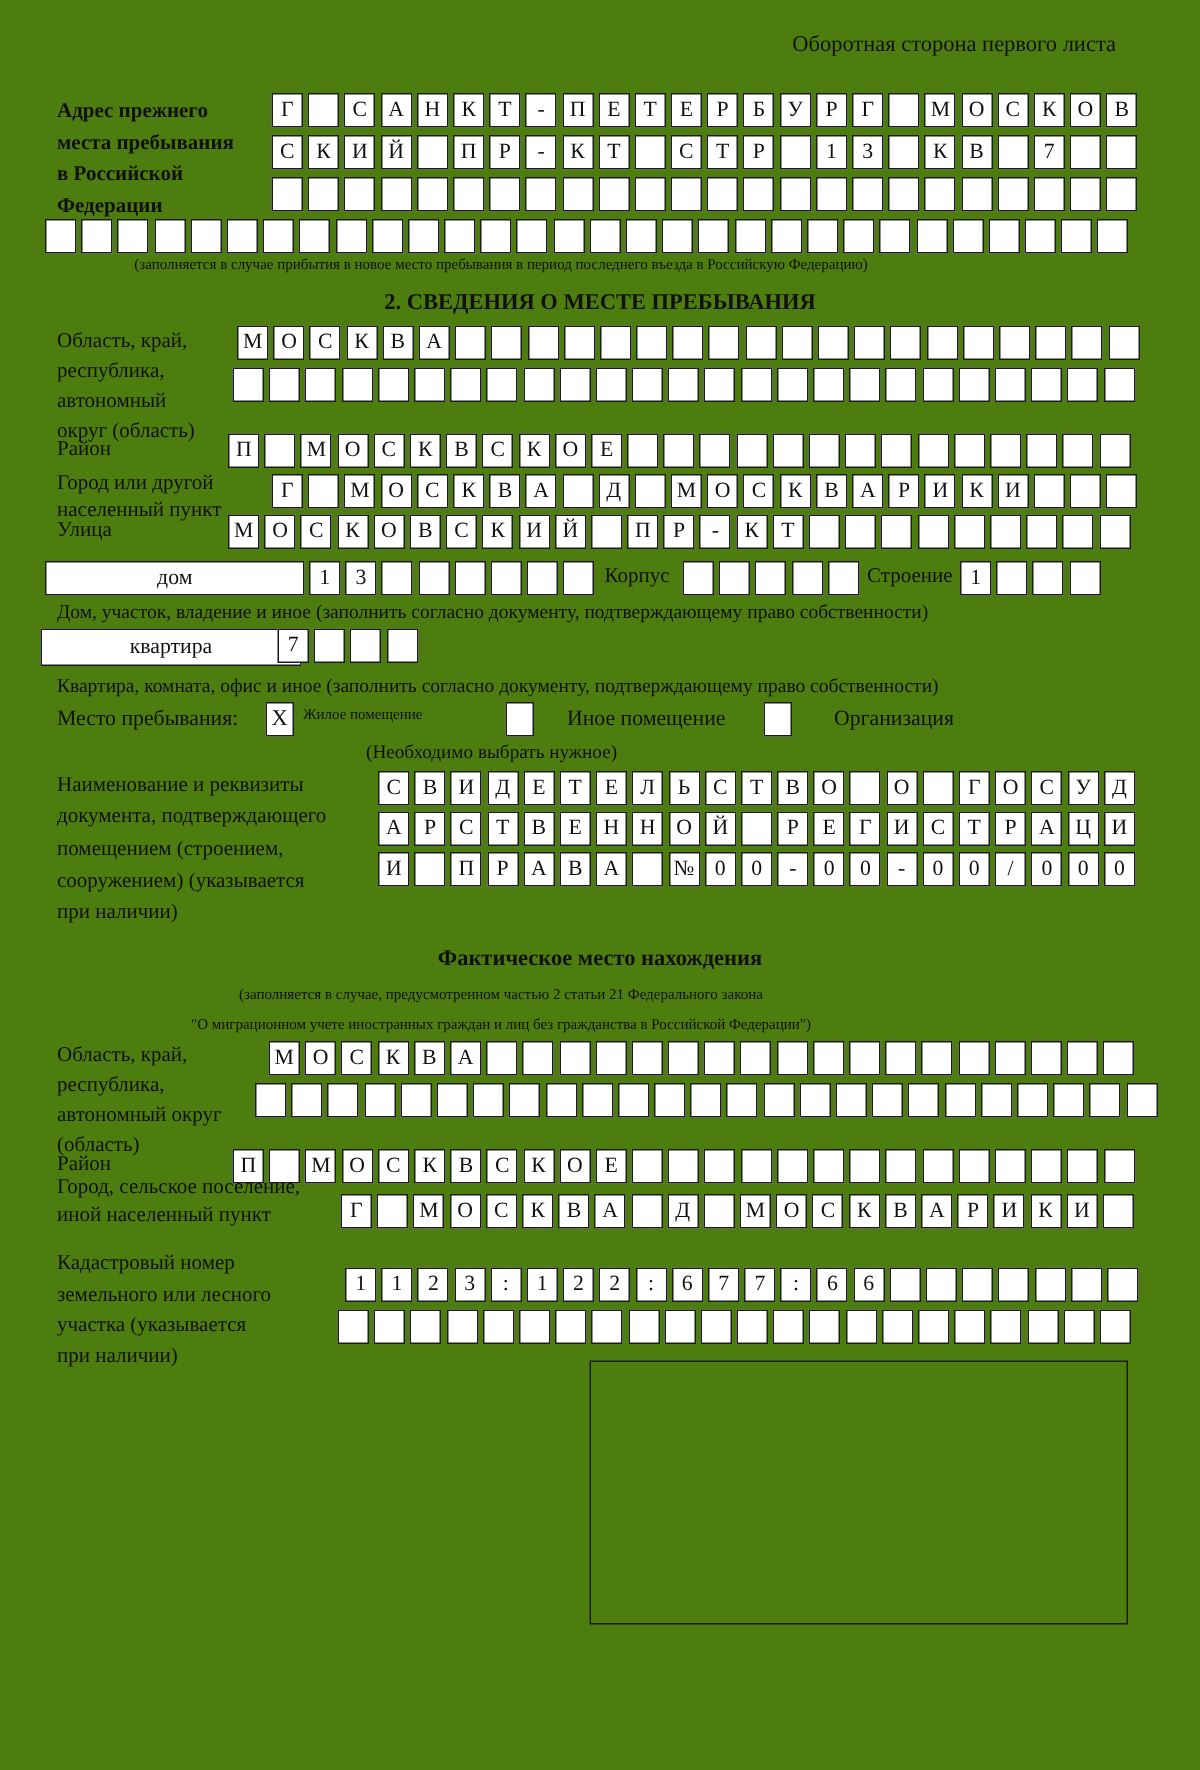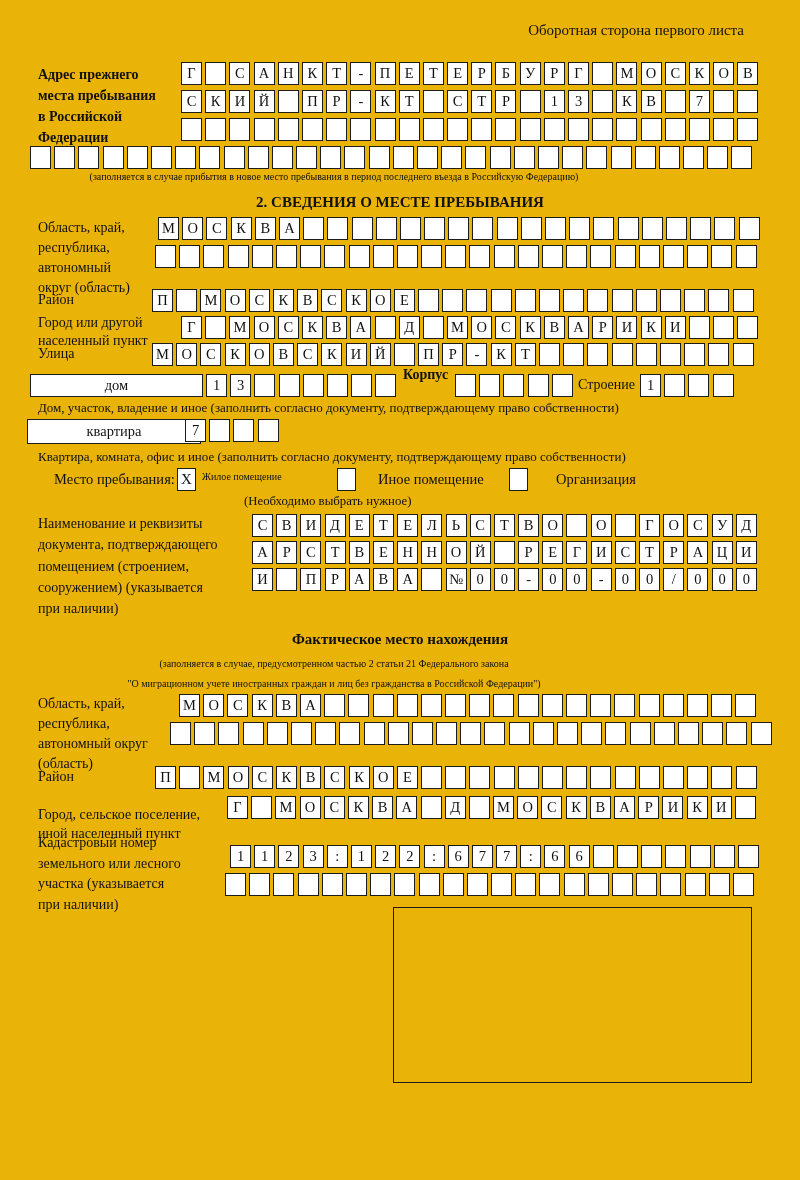--- a/index.html
+++ b/index.html
@@ -1,17 +1,17 @@
 <!DOCTYPE html>
 <html><head>
 <meta charset="utf-8">
 <style>
   html,body{margin:0;padding:0;background:#fff;}
   #page{
-    position:relative;width:800px;height:1180px;background:#eab308;
+    position:relative;width:800px;height:1180px;background:#4d7c0f;
     font-family:"Liberation Serif","DejaVu Serif",serif;color:#111;overflow:hidden;
   }
   .hdr-note{position:absolute;top:22px;right:56px;font-size:15px;}
   .title{position:absolute;left:0;width:800px;text-align:center;font-weight:bold;font-size:15px;}
   .cap{position:absolute;left:0;width:668px;text-align:center;font-size:10px;}
   .lblblock{position:absolute;font-size:14px;line-height:20px;}
   .lbl{position:absolute;font-size:14px;}
   .cellrow{position:absolute;display:flex;}
   .cell{
     width:21px;height:23px;box-sizing:border-box;border:1.6px solid #1c1c1c;
@@ -310,21 +310,21 @@
   <div class="cellrow" style="left: 206px; top: 374px;">
       <div class="cell">1</div>
       <div class="cell">3</div>
       <div class="cell"></div>
       <div class="cell"></div>
       <div class="cell"></div>
       <div class="cell"></div>
       <div class="cell"></div>
       <div class="cell"></div>
     </div>
-  <div class="lbl" style="left:403px;top:367px;font-weight:bold;">Корпус</div>
+  <div class="lbl" style="left:403px;top:377px;">Корпус</div>
   <div class="cellrow" style="left: 455px; top: 374px;">
       <div class="cell"></div>
       <div class="cell"></div>
       <div class="cell"></div>
       <div class="cell"></div>
       <div class="cell"></div>
     </div>
   <div class="lbl" style="left:578px;top:377px;">Строение</div>
   <div class="cellrow" style="left: 640px; top: 374px;">
       <div class="cell">1</div>
@@ -336,21 +336,21 @@
 
   <div class="widebox" style="left:27px;top:419px;width:174px;height:25px;">квартира</div>
   <div class="cellrow" style="left: 185px; top: 419px;">
       <div class="cell">7</div>
       <div class="cell"></div>
       <div class="cell"></div>
       <div class="cell"></div>
     </div>
   <div class="lbl" style="left:38px;top:449px;font-size:13px;">Квартира, комната, офис и иное (заполнить согласно документу, подтверждающему право собственности)</div>
 
-  <div class="lbl" style="left:38px;top:471px;font-size:14.5px;margin-left:16px;">Место пребывания:</div>
+  <div class="lbl" style="left:38px;top:471px;font-size:14.5px;">Место пребывания:</div>
   <div class="checkbox" style="left:177px;top:468px;">X</div>
   <div class="lbl" style="left:202px;top:471px;font-size:10px;">Жилое помещение</div>
   <div class="checkbox" style="left:337px;top:468px;"></div>
   <div class="lbl" style="left:378px;top:471px;font-size:14.5px;">Иное помещение</div>
   <div class="checkbox" style="left:509px;top:468px;"></div>
   <div class="lbl" style="left:556px;top:471px;font-size:14.5px;">Организация</div>
   <div class="lbl" style="left:244px;top:494px;font-size:12.8px;">(Необходимо выбрать нужное)</div>
 
   <div class="lblblock" style="left:38px;top:513px;line-height:21.3px;">
       <div>Наименование и реквизиты</div>
@@ -517,21 +517,21 @@
       <div class="cell"></div>
       <div class="cell"></div>
       <div class="cell"></div>
       <div class="cell"></div>
       <div class="cell"></div>
       <div class="cell"></div>
       <div class="cell"></div>
       <div class="cell"></div>
     </div>
 
-  <div class="lblblock" style="left:38px;top:805px;line-height:19px;">
+  <div class="lblblock" style="left:38px;top:782px;line-height:19px;">
       <div>Город, сельское поселение,</div>
       <div>иной населенный пункт</div>
     </div>
   <div class="cellrow" style="left: 227px; top: 796px;">
       <div class="cell">Г</div>
       <div class="cell"></div>
       <div class="cell">М</div>
       <div class="cell">О</div>
       <div class="cell">С</div>
       <div class="cell">К</div>

